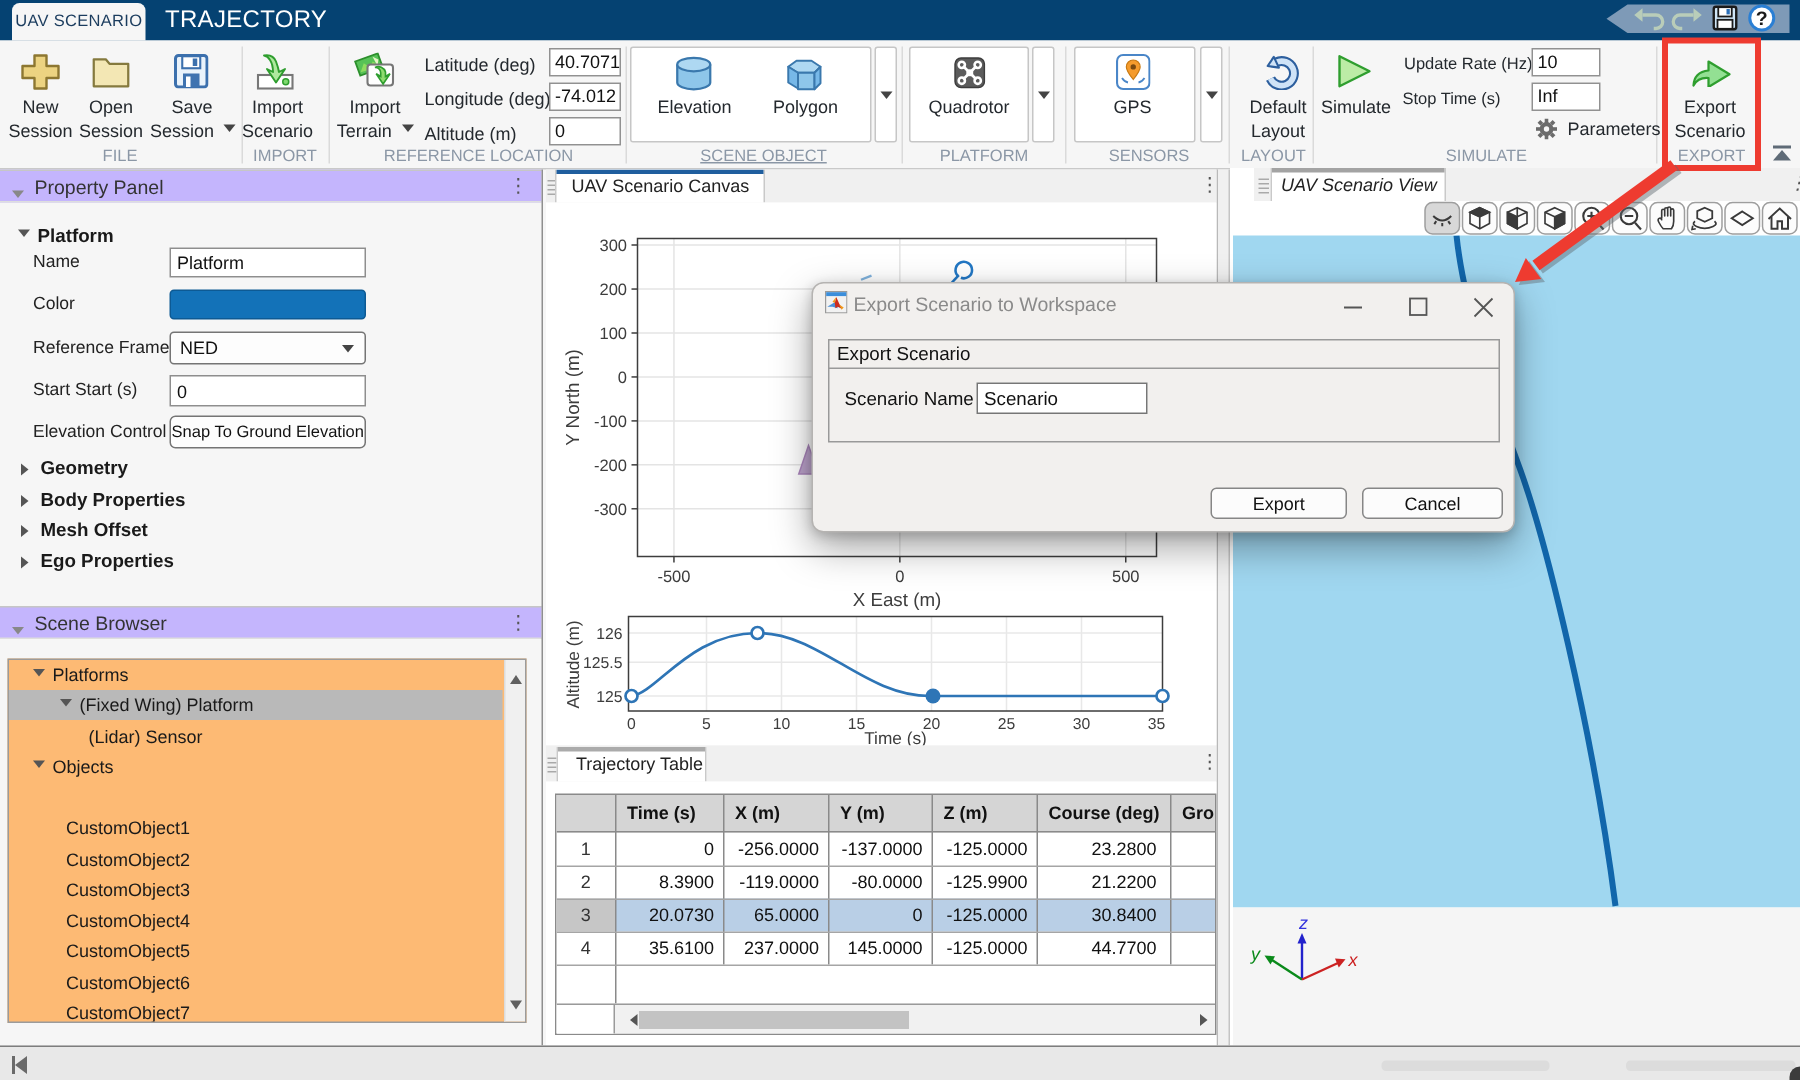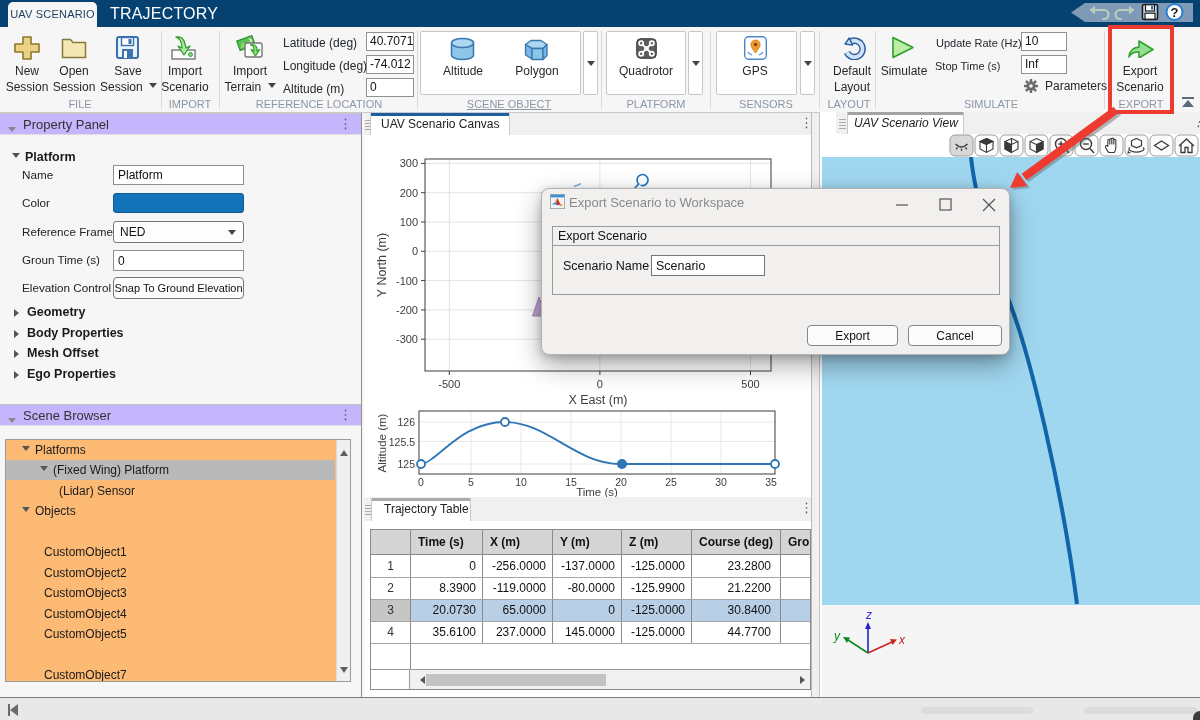--- a/index.html
+++ b/index.html
@@ -149,21 +149,21 @@
     <div class="rinput" style="left:366px;top:5px;width:48px;height:19px;">40.7071</div>
     <div class="rinput" style="left:366px;top:28px;width:48px;height:19px;">-74.012</div>
     <div class="rinput" style="left:366px;top:51px;width:48px;height:19px;">0</div>
 
     <div class="gallery" style="left:420px;width:161px;"></div>
     <div class="gdrop" style="left:583px;"></div>
     <svg class="abs" style="left:448px;top:10px;width:29px;height:24px;" viewBox="0 0 29 24">
       <path d="M3.5,6 v12 a11,4.5 0 0 0 22,0 v-12" fill="#8ec6ea" stroke="#3a78ad" stroke-width="1.5"></path>
       <ellipse cx="14.5" cy="6" rx="11" ry="4.5" fill="#aed8f2" stroke="#3a78ad" stroke-width="1.5"></ellipse>
     </svg>
-    <div class="gitem-label" style="left:433px;top:37px;width:60px;">Altitude</div>
+    <div class="gitem-label" style="left:433px;top:37px;width:60px;">Elevation</div>
     <svg class="abs" style="left:522px;top:12px;width:28px;height:22px;" viewBox="0 0 28 22">
       <polygon points="9,1.5 19,1.5 25,5.5 21,9.5 10,9.5 3.5,5.5" fill="#aed8f2" stroke="#3a78ad" stroke-width="1.3" stroke-linejoin="round"></polygon>
       <polygon points="3.5,5.5 10,9.5 10,20 3.5,16" fill="#77b8e8" stroke="#3a78ad" stroke-width="1.3" stroke-linejoin="round"></polygon>
       <polygon points="10,9.5 21,9.5 21,20.5 10,20.5" fill="#8ec6ea" stroke="#3a78ad" stroke-width="1.3" stroke-linejoin="round"></polygon>
       <polygon points="21,9.5 25,5.5 25,16.5 21,20.5" fill="#77b8e8" stroke="#3a78ad" stroke-width="1.3" stroke-linejoin="round"></polygon>
     </svg>
     <div class="gitem-label" style="left:507px;top:37px;width:60px;">Polygon</div>
 
     <div class="gallery" style="left:606px;width:80px;"></div>
     <div class="gdrop" style="left:688px;"></div>
@@ -246,21 +246,21 @@
       <span style="position:absolute;left:23px;top:3px;">Property Panel</span>
       <div class="kebab" style="left:339px;top:5px;">⋮</div>
     </div>
     <div class="sechead" style="left:12px;top:37px;"><span class="chev-d"></span>Platform</div>
     <div class="plabel" style="top:55px;">Name</div>
     <input class="pinput" style="top: 52px; height: 20px;" value="Platform" readonly="">
     <div class="plabel" style="top:83px;">Color</div>
     <div class="abs" style="left:113px;top:80px;width:131px;height:20px;background:#1372b8;border:1px solid #0d5a94;border-radius:3px;"></div>
     <div class="plabel" style="top:112px;">Reference Frame</div>
     <div class="abs" style="left:113px;top:108px;width:131px;height:22px;background:#fdfdfd;border:1px solid #757575;border-radius:3px;font-size:12px;color:#111;line-height:20px;padding-left:6px;">NED<span style="position:absolute;right:7px;top:8px;width:0;height:0;border:4px solid transparent;border-top:5px solid #444;"></span></div>
-    <div class="plabel" style="top:140px;">Groun Time (s)</div>
+    <div class="plabel" style="top:140px;">Start Start (s)</div>
     <input class="pinput" style="top: 137px; height: 21px;" value="0" readonly="">
     <div class="plabel" style="top:168px;">Elevation Control</div>
     <div class="abs" style="left:113px;top:164px;width:131px;height:22px;background:#fdfdfd;border:1px solid #757575;border-radius:4px;font-size:11px;color:#111;line-height:20px;text-align:center;">Snap To Ground Elevation</div>
     <div class="sechead" style="left:14px;top:192px;"><span class="chev-r"></span>Geometry</div>
     <div class="sechead" style="left:14px;top:213px;"><span class="chev-r"></span>Body Properties</div>
     <div class="sechead" style="left:14px;top:233px;"><span class="chev-r"></span>Mesh Offset</div>
     <div class="sechead" style="left:14px;top:254px;"><span class="chev-r"></span>Ego Properties</div>
 
     <div class="panel-hd" style="left:0;top:291px;width:361px;height:22px;">
       <span style="position:absolute;left:8px;top:9px;"><span class="chev-d" style="border-top-color:#888;"></span></span>
@@ -270,20 +270,21 @@
     <div class="abs" style="left:5px;top:326px;width:346px;height:243px;background:#fdba74;border:1px solid #9b9b9b;overflow:hidden;">
       <div class="treerow" style="left:0;top:0px;"><span style="margin-left:16px;"><span class="chev-d"></span></span>Platforms</div>
       <div class="treerow" style="left:0;top:20px;width:329px;background:#b9b9b9;"><span style="margin-left:34px;"><span class="chev-d"></span></span>(Fixed Wing) Platform</div>
       <div class="treerow" style="left:0;top:41px;"><span style="margin-left:53px;"></span>(Lidar) Sensor</div>
       <div class="treerow" style="left:0;top:61px;"><span style="margin-left:16px;"><span class="chev-d"></span></span>Objects</div>
       <div class="treerow" style="left:0;top:102px;"><span style="margin-left:38px;"></span>CustomObject1</div>
       <div class="treerow" style="left:0;top:123px;"><span style="margin-left:38px;"></span>CustomObject2</div>
       <div class="treerow" style="left:0;top:143px;"><span style="margin-left:38px;"></span>CustomObject3</div>
       <div class="treerow" style="left:0;top:164px;"><span style="margin-left:38px;"></span>CustomObject4</div>
       <div class="treerow" style="left:0;top:184px;"><span style="margin-left:38px;"></span>CustomObject5</div>
+      <div class="treerow" style="left:0;top:205px;"><span style="margin-left:38px;"></span>CustomObject6</div>
       <div class="treerow" style="left:0;top:225px;"><span style="margin-left:38px;"></span>CustomObject7</div>
 
       <div class="abs" style="right:0;top:0;width:14px;height:243px;background:#f0f0f0;border-left:1px solid #dcdcdc;">
         <div style="position:absolute;left:3px;top:6px;width:0;height:0;border:4px solid transparent;border-bottom:6px solid #606060;"></div>
         <div style="position:absolute;left:3px;bottom:6px;width:0;height:0;border:4px solid transparent;border-top:6px solid #606060;"></div>
       </div>
     </div>
   </div>
   <div class="vsplit" style="left:361px;width:1px;background:#8f8f8f;"></div>
   <div class="vsplit" style="left:811px;width:1px;background:#b9b9b9;"></div>

